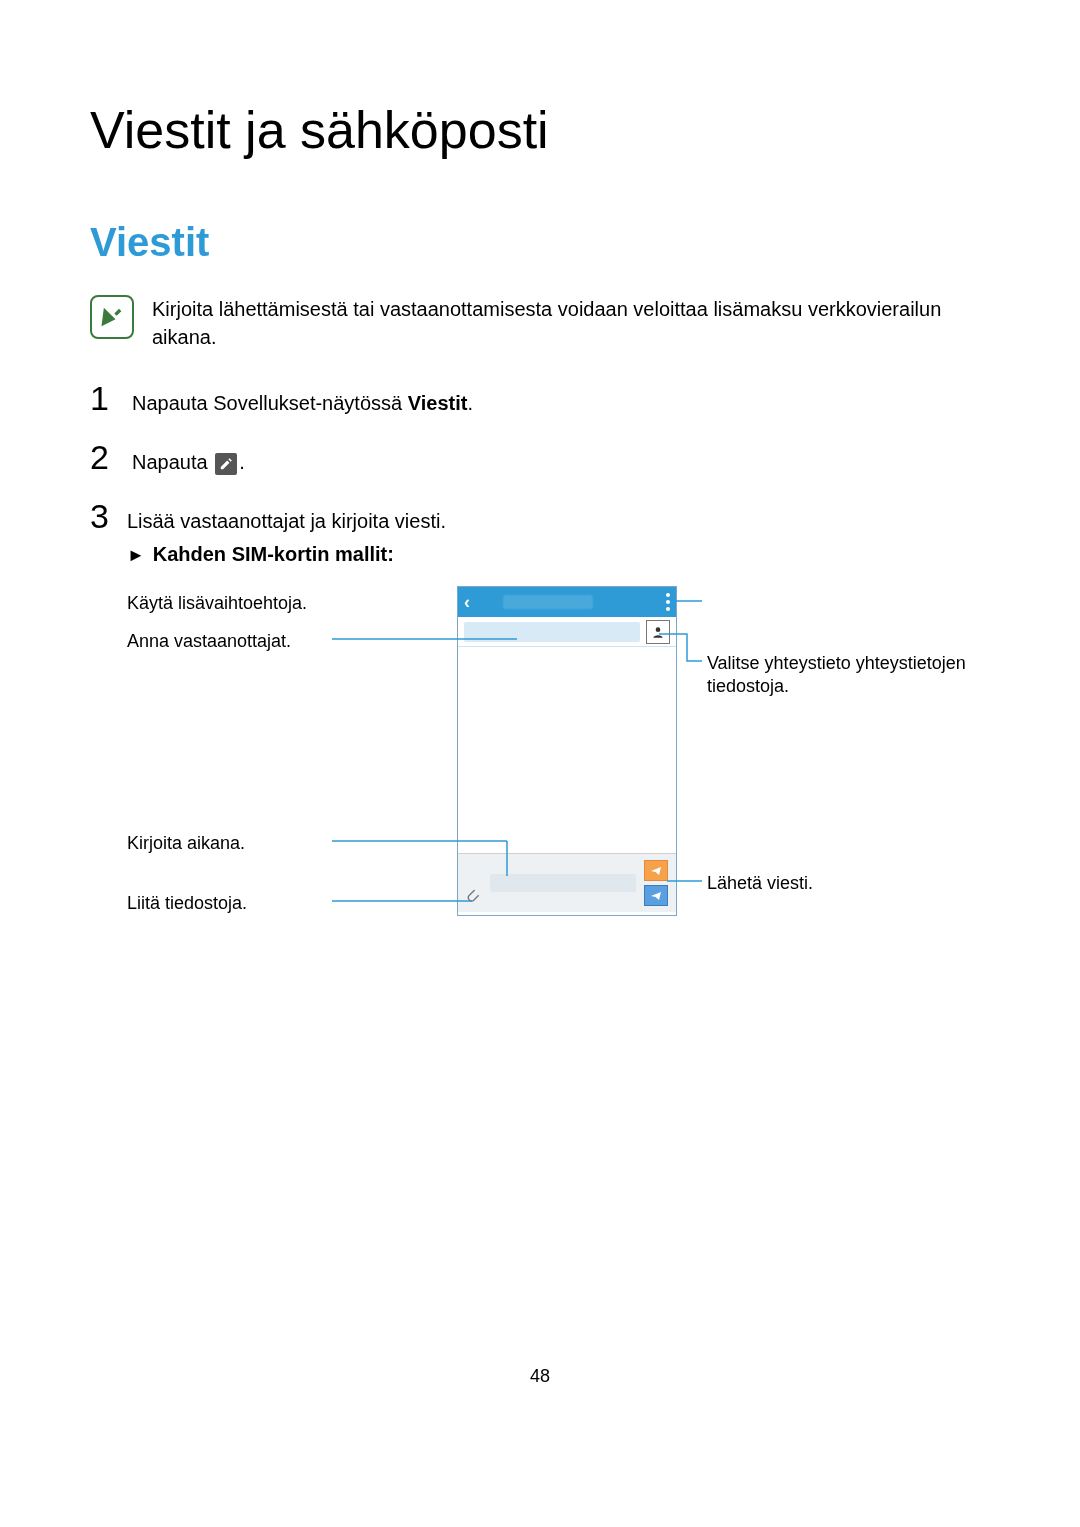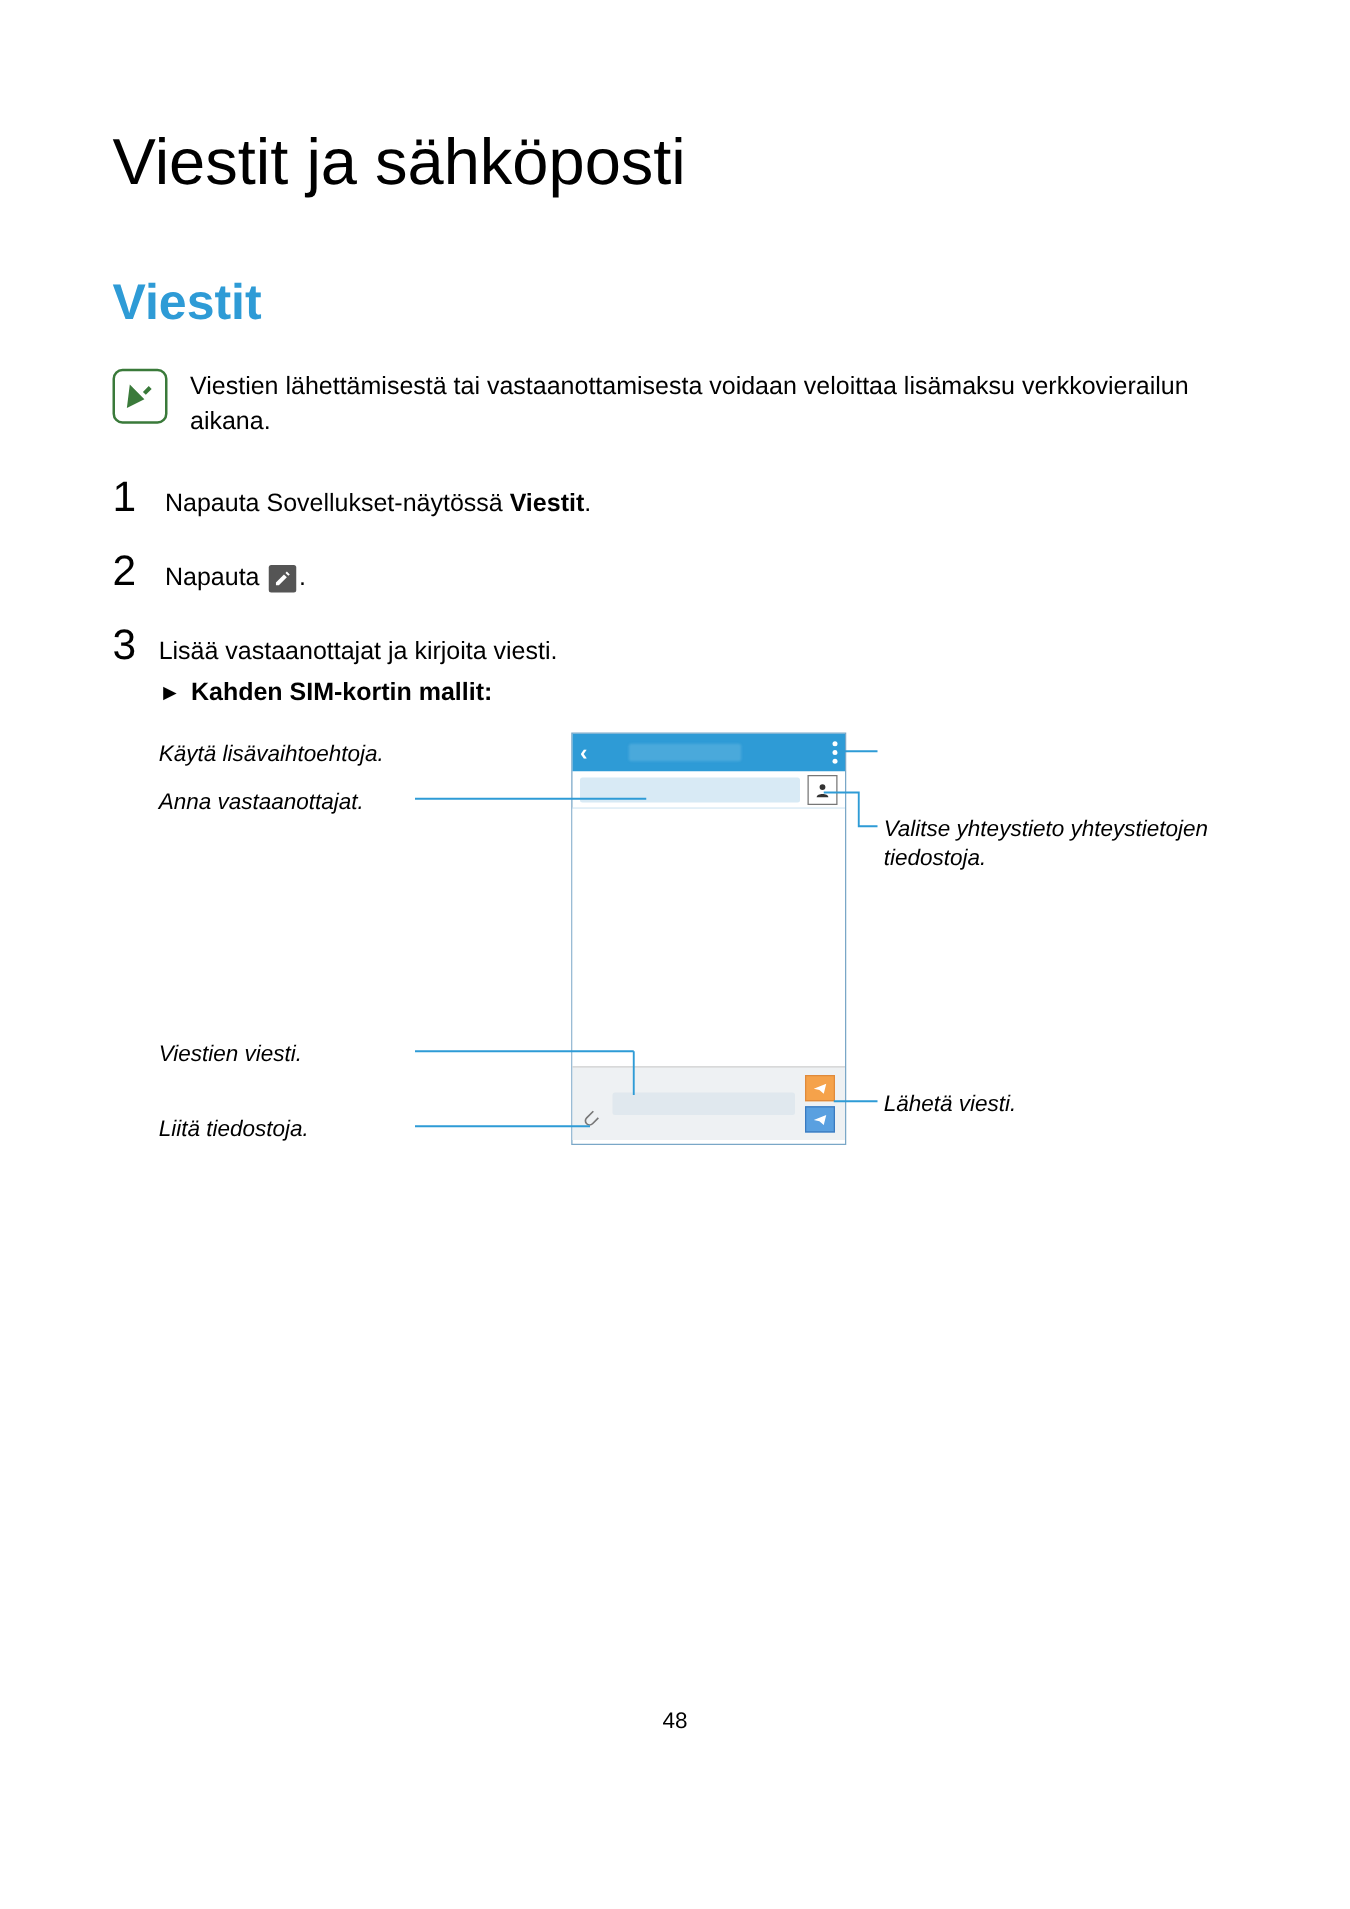--- a/index.html
+++ b/index.html
@@ -78,21 +78,20 @@
     position: relative;
     width: 900px;
     height: 360px;
     margin-left: 0;
   }
   .label {
     position: absolute;
     font-size: 18px;
     color: #000;
     line-height: 1.3;
-    font-style: italic;
   }
   .label.left  { text-align: left; }
   .label.right { text-align: left;  }
 
   
   .phone {
     position: absolute;
     left: 330px; top: 0;
     width: 220px; height: 330px;
     background: #fff;
@@ -160,21 +159,21 @@
   <h1 class="title">Viestit ja sähköposti</h1>
   <h2 class="section">Viestit</h2>
 
 
   <div class="note-row">
     <div class="note-icon">
       <svg viewBox="0 0 24 24">
           <path d="M3 20 L5 4 L15 14 L3 20 Z M14 9 L18 5 L20 7 L16 11 Z" fill="#3a7a3a"></path>
         </svg>
     </div>
-    <p class="body" style="margin:0;">Viestien lähettämisestä tai vastaanottamisesta voidaan veloittaa lisämaksu verkkovierailun aikana.</p>
+    <p class="body" style="margin:0;">Kirjoita lähettämisestä tai vastaanottamisesta voidaan veloittaa lisämaksu verkkovierailun aikana.</p>
   </div>
 
   <ol class="steps">
     <li class="step">
       <span class="step-num">1</span>
       <span class="step-text">
         <span>Napauta Sovellukset-näytössä </span><span class="bold">Viestit</span><span>.</span>
       </span>
     </li>
     <li class="step">
@@ -193,21 +192,21 @@
       <div style="flex:1;">
         <div class="step-text">Lisää vastaanottajat ja kirjoita viesti.</div>
         <div class="bullet-row">
           <span class="arrow">►</span>
           <span class="txt"><span>Kahden SIM-kortin mallit</span><span>:</span></span>
         </div>
 
         <div class="diagram-wrap">
 
           <div class="label left" style="left:0; top:44px; width:200px;">Anna vastaanottajat.</div>
-          <div class="label left" style="left:0; top:246px; width:200px;">Viestien viesti.</div>
+          <div class="label left" style="left:0; top:246px; width:200px;">Kirjoita aikana.</div>
           <div class="label left" style="left:0; top:306px; width:200px;">Liitä tiedostoja.</div>
 
           <div class="label right" style="left:580; top:6px; width:260px;">Käytä lisävaihtoehtoja.</div>
           <div class="label right" style="left:580px; top:66px; width:300px;">Valitse yhteystieto yhteystietojen tiedostoja.</div>
           <div class="label right" style="left:580px; top:286px; width:260px;">Lähetä viesti.</div>
 
           <div class="phone">
             <div class="topbar">
               <span class="back">‹</span>
               <span class="title-blur"></span>

